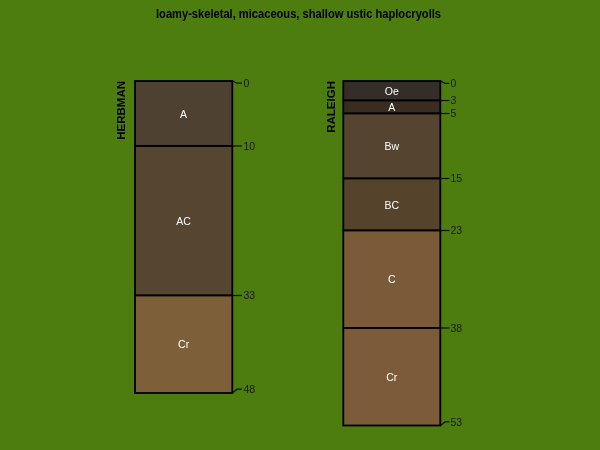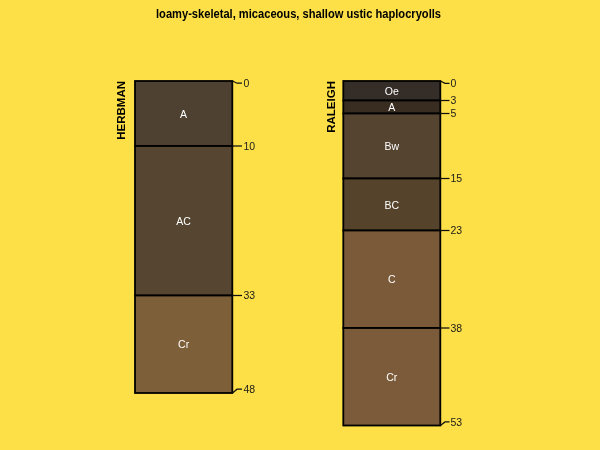--- a/index.html
+++ b/index.html
@@ -1,16 +1,16 @@
 <!DOCTYPE html>
 <html><head>
 <meta charset="utf-8">
 <style>
   html,body{margin:0;padding:0;background:#ffffff;}
-  #page{width:600px;height:450px;position:relative;background:#fde047;overflow:hidden;}
+  #page{width:600px;height:450px;position:relative;background:#4d7c0f;overflow:hidden;}
   svg{display:block;transform:translateZ(0);will-change:transform;}
   text{font-family:"Liberation Sans", sans-serif;}
 </style>
 </head>
 <body>
 <div id="page">
 <svg width="600" height="450" viewBox="0 0 600 450" xmlns="http://www.w3.org/2000/svg">
 
   <text x="298.5" y="18" font-size="12" font-weight="bold" fill="#000000" text-anchor="middle" textLength="285" lengthAdjust="spacingAndGlyphs">loamy-skeletal, micaceous, shallow ustic haplocryolls</text>
 

